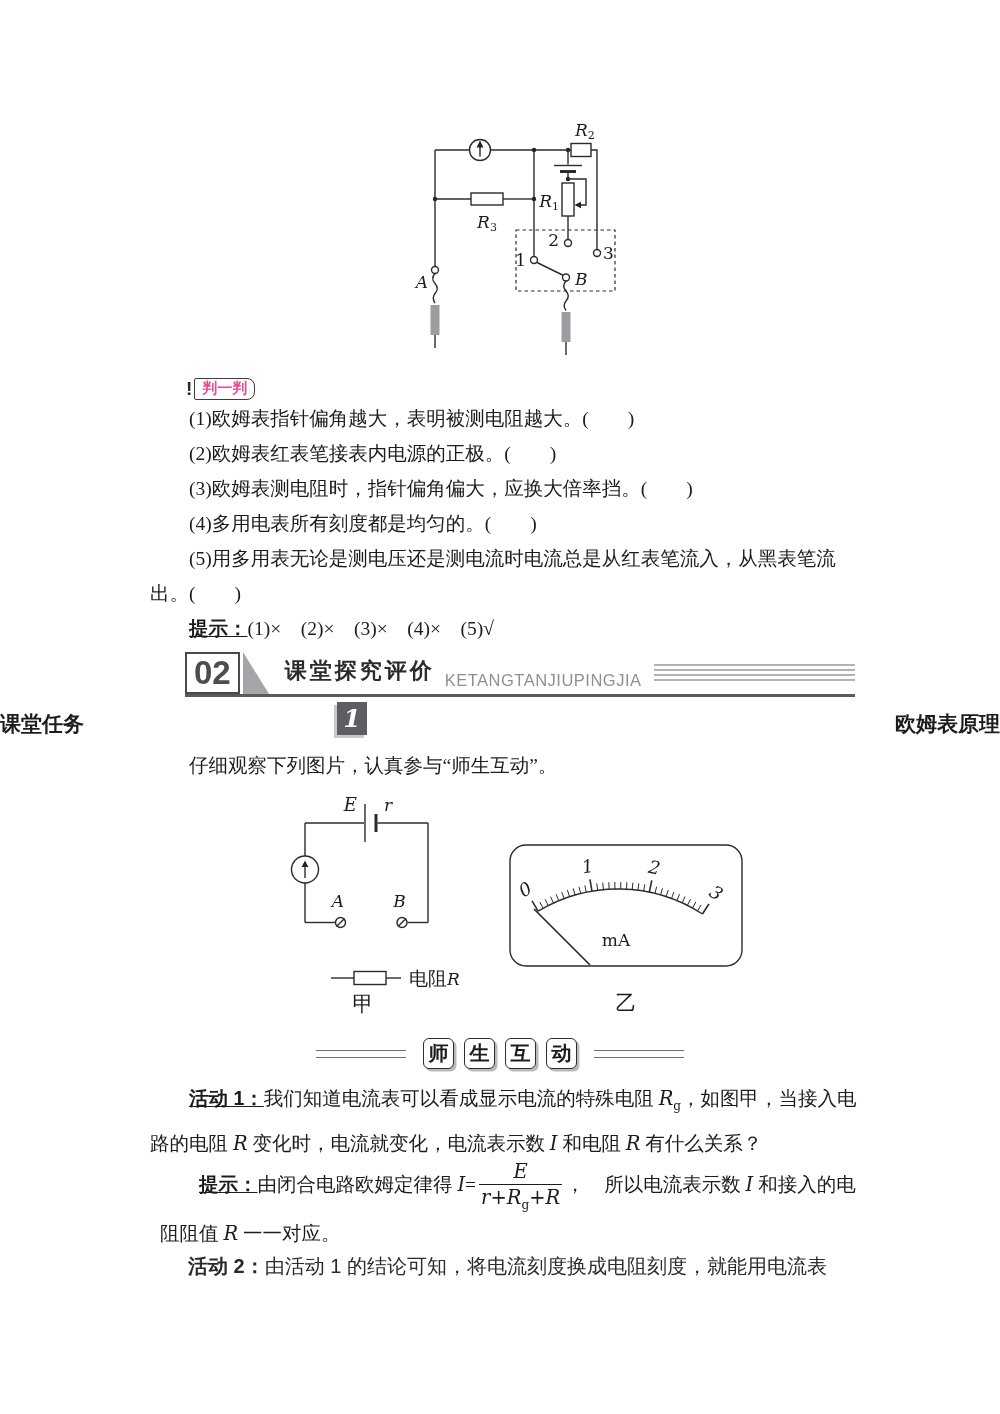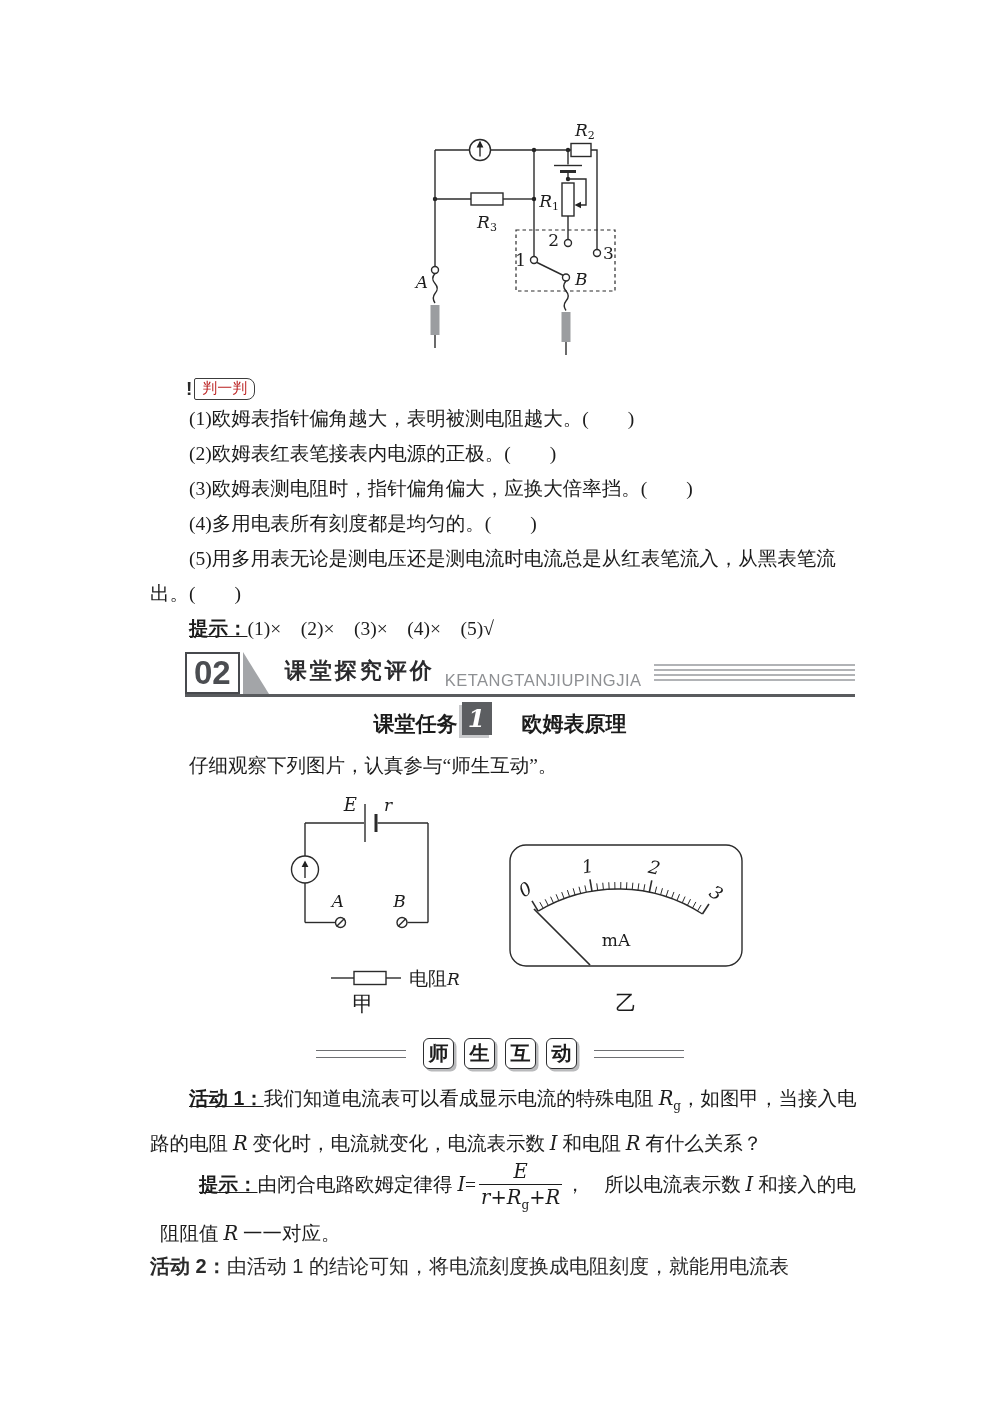--- a/index.html
+++ b/index.html
@@ -18,21 +18,21 @@
   svg .lbl{font-family:"DejaVu Serif",serif;font-style:italic;font-size:17px;fill:#1c1c1c;}
   svg .lbl-sub{font-family:"DejaVu Serif",serif;font-style:normal;font-size:11px;fill:#1c1c1c;}
   svg .num{font-family:"DejaVu Serif",serif;font-size:17px;fill:#1c1c1c;}
   svg .cjk{font-family:"Liberation Serif","DejaVu Serif",serif;font-size:19px;fill:#1c1c1c;}
 
   
   .judge{position:absolute;left:186px;top:378px;display:inline-flex;align-items:center;
          font-family:"Liberation Sans","DejaVu Sans",sans-serif;}
   .judge .bang{font-weight:bold;font-size:19px;color:#2a2a2a;margin-right:2px;}
   .judge .jbox{border:1.3px solid #3c3c3c;border-radius:2px 8px 8px 2px;
-               padding:0px 7px 1px 7px;font-size:15px;font-weight:normal;color:#b91c1c;background:#fff;}
+               padding:0px 7px 1px 7px;font-size:15px;font-weight:bold;color:#ec4899;background:#fff;}
   .stmts{position:absolute;left:150px;top:401px;width:706px;font-size:19.5px;line-height:35px;}
   .stmts p{margin:0;text-indent:2em;}
   .hei{font-family:"Liberation Sans","DejaVu Sans",sans-serif;font-weight:bold;text-decoration:underline;}
 
   
   .banner{position:absolute;left:185px;top:646px;width:670px;height:48px;
           border-bottom:3px solid #595b5e;display:flex;align-items:flex-end;}
   .banner-num{font-family:"Liberation Sans","DejaVu Sans",sans-serif;font-weight:bold;
               font-size:33px;color:#4b4d51;border:2.5px solid #47494d;line-height:38px;
               padding:0 7px;background:#fff;}
@@ -40,21 +40,21 @@
               margin-left:3px;}
   .banner-title{font-family:"Liberation Sans","DejaVu Sans",sans-serif;font-weight:bold;
                 font-size:22px;color:#2b2b2e;margin:0 0 8px 16px;letter-spacing:3px;}
   .banner-sub{font-family:"Liberation Sans","DejaVu Sans",sans-serif;font-size:16.5px;
               color:#8e9093;margin:0 0 4px 10px;letter-spacing:0.5px;}
   .banner-lines{flex:1;margin:0 0 13px 12px;display:flex;flex-direction:column;gap:3.5px;}
   .banner-lines div{height:1.6px;background:#b1b3b6;}
 
   
   .task-row{position:absolute;left:0;top:702px;width:1000px;display:flex;
-            justify-content:center;align-items:flex-end;
+            justify-content:space-between;align-items:flex-end;
             font-family:"Liberation Sans","DejaVu Sans",sans-serif;font-weight:bold;font-size:21px;color:#1c1c1c;}
   .task-tile{width:30px;height:33px;background:#5c5e61;color:#fff;display:flex;align-items:center;
              justify-content:center;font-family:"DejaVu Serif",serif;font-style:italic;
              font-size:25px;font-weight:bold;box-shadow:-3px 3px 0 #c8c9cb;margin:0 4px 3px 4px;}
   .task-gap{width:26px;}
 
   .intro{position:absolute;left:150px;top:752px;width:706px;font-size:19.5px;text-indent:2em;margin:0;}
 
   
   .fig-jia{position:absolute;left:285px;top:795px;}
@@ -75,21 +75,21 @@
   .hint2p{position:absolute;left:150px;top:1150px;width:712px;font-size:19.5px;line-height:41px;
           text-indent:2em;margin:10px;}
   .it{font-style:italic;font-family:"DejaVu Serif",serif;}
   sub{font-size:0.62em;font-family:"DejaVu Serif",serif;}
   .frac{display:inline-block;vertical-align:middle;text-align:center;line-height:1.2;
         margin:0 3px;text-indent:0;font-family:"DejaVu Serif",serif;}
   .frac .fnum{display:block;padding:0 10px 1px 10px;border-bottom:1.4px solid #1c1c1c;}
   .frac .fden{display:block;padding:1px 2px 0 2px;}
   .act2{position:absolute;left:150px;top:1253px;width:730px;margin:0;
         font-family:"Liberation Sans","DejaVu Sans",sans-serif;font-size:20px;color:#2a2a2a;}
-  .act2 b{font-weight:bold;}
+  .act2 b{font-weight:bold;margin-left:38px;}
 </style>
 </head>
 <body>
 
 <div class="page">
 
   <svg class="fig-top" width="230" height="245" viewBox="0 0 230 245">
 
     <path class="wire" d="M22,38 H56.5"></path>
     <path class="wire" d="M77.5,38 H158"></path>

